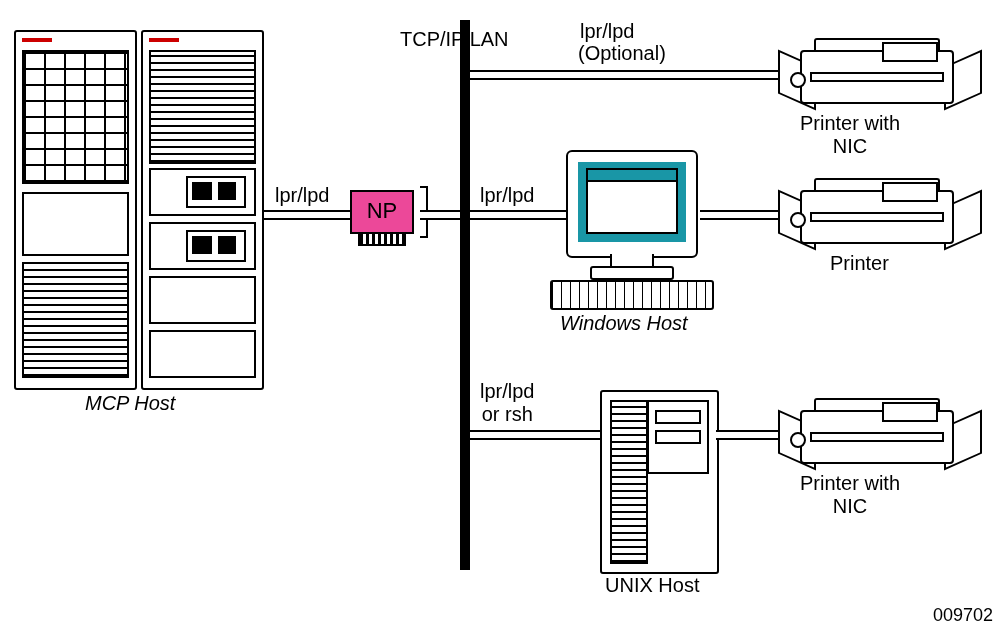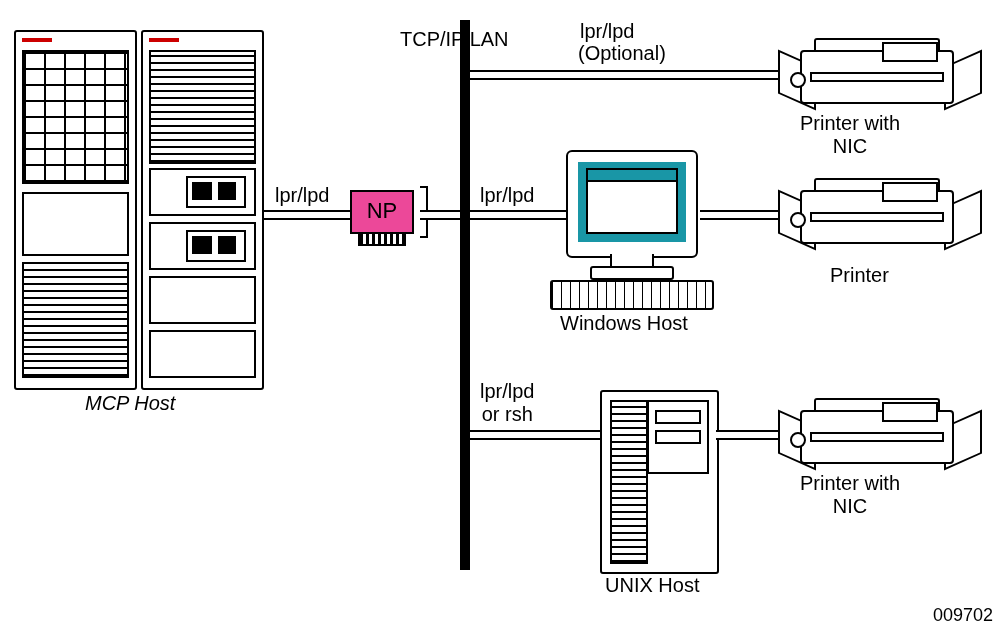--- a/index.html
+++ b/index.html
@@ -298,33 +298,33 @@
   <div class="pc">
     <div class="monitor">
         <div class="screen-outer">
           <div class="screen-win"></div>
         </div>
       </div>
     <div class="stand"></div>
       <div class="base"></div>
       <div class="kbd"></div>
   </div>
-  <div class="label" style="left:560px; top:312px;">Windows Host</div>
+  <div class="label" style="left:560px; top:312px;font-style:italic;">Windows Host</div>
 
   <div class="conn" style="left:700px; top:210px; width:90px;"></div>
   <div class="printer" style="left:780px; top:168px;">
     <div class="p-tray-l"></div>
       <div class="p-tray-r"></div>
     <div class="p-top"></div>
       <div class="p-body"></div>
     <div class="p-panel"></div>
       <div class="p-slot"></div>
       <div class="p-knob"></div>
   </div>
-  <div class="label" style="left:830px; top:252px;margin-top:12px;">Printer</div>
+  <div class="label" style="left:830px; top:252px;">Printer</div>
 
   <div class="conn" style="left:470px; top:430px; width:130px;"></div>
   <div class="label" style="left:480px; top:380px;">lpr/lpd
 or rsh</div>
 
   <div class="unix">
     <div class="vent"></div>
       <div class="bay"></div>
   </div>
   <div class="label" style="left:605px; top:574px;">UNIX Host</div>

